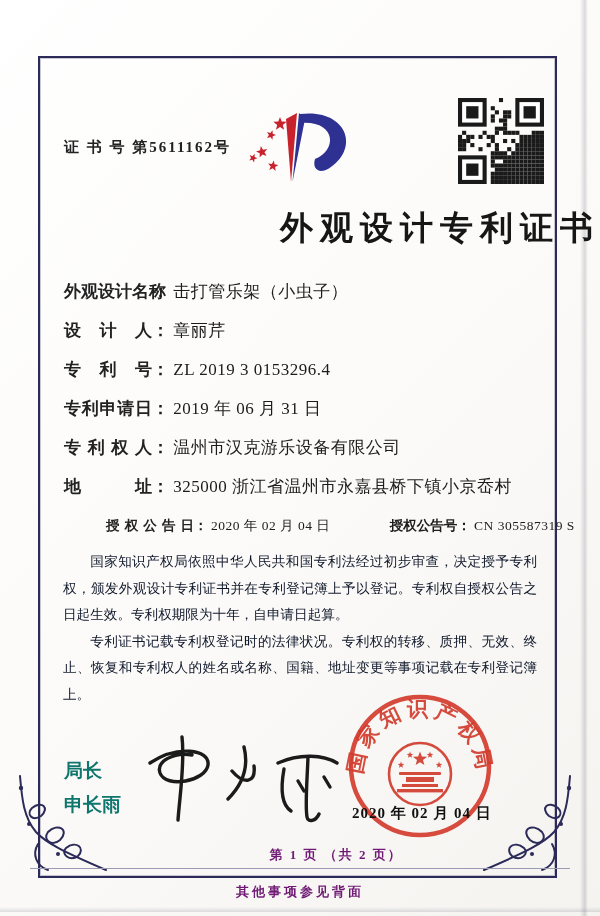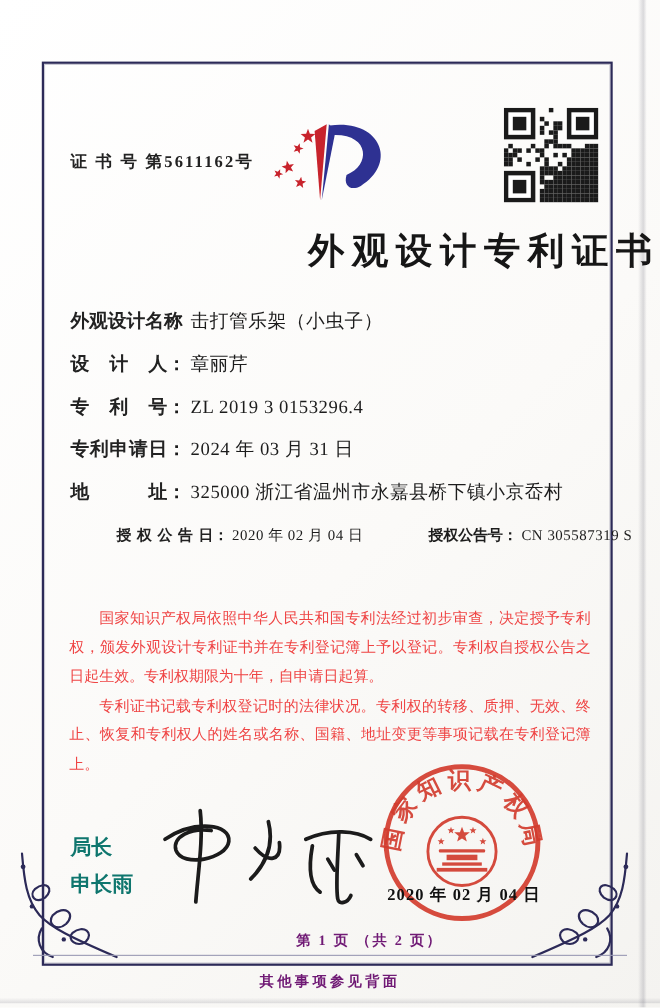--- a/index.html
+++ b/index.html
@@ -37,21 +37,21 @@
   .field-label{
     display:inline-block;width:88px;text-align:justify;text-align-last:justify;
     font-weight:bold;color:#222;vertical-align:top;
   }
   .field-colon{font-weight:bold;}
   .field-value{letter-spacing:0.5px;}
   .grant-row{height:39px;font-size:13.5px;line-height:22px;white-space:nowrap;margin-left:42px;}
   .grant-second{margin-left:56px;}
   .paragraphs{
     position:absolute;left:63px;top:549px;width:474px;
-    font-size:13.6px;line-height:26.5px;text-align:justify;color:#ef4444;
+    font-size:13.6px;line-height:26.5px;text-align:justify;color:#0f172a;
   }
   .paragraphs p{margin:0;text-indent:2em;font-weight:500;}
   .signer{position:absolute;left:64px;top:754px;font-size:19px;font-weight:bold;line-height:34px;color:#0f766e;}
   .signature{position:absolute;left:132px;top:733px;width:210px;height:92px;}
   .seal{position:absolute;left:344px;top:690px;width:152px;height:152px;}
   .seal-date{
     position:absolute;left:352px;top:804px;width:160px;
     font-size:15px;letter-spacing:1px;color:#111;font-weight:bold;
   }
   .page-footer{
@@ -315,21 +315,25 @@
   <div class="field-row">
     <span class="field-label">设计人</span><span class="field-colon">：</span>
     <span class="field-value">章丽芹</span>
   </div>
   <div class="field-row">
     <span class="field-label">专利号</span><span class="field-colon">：</span>
     <span class="field-value">ZL 2019 3 0153296.4</span>
   </div>
   <div class="field-row">
     <span class="field-label">专利申请日</span><span class="field-colon">：</span>
-    <span class="field-value">2024 年 03 月 31 日</span>
+    <span class="field-value">2019 年 06 月 31 日</span>
+  </div>
+  <div class="field-row">
+    <span class="field-label">专利权人</span><span class="field-colon">：</span>
+    <span class="field-value">温州市汉克游乐设备有限公司</span>
   </div>
   <div class="field-row">
     <span class="field-label">地址</span><span class="field-colon">：</span>
     <span class="field-value">325000 浙江省温州市永嘉县桥下镇小京岙村</span>
   </div>
   <div class="grant-row">
     <span><span class="field-label">授权公告日</span><span class="field-colon">：</span>
     <span class="field-value">2020 年 02 月 04 日</span></span>
     <span class="grant-second"><span class="field-colon" style="font-weight:bold">授权公告号</span><span class="field-colon">：</span>
     <span class="field-value">CN 305587319 S</span></span>

